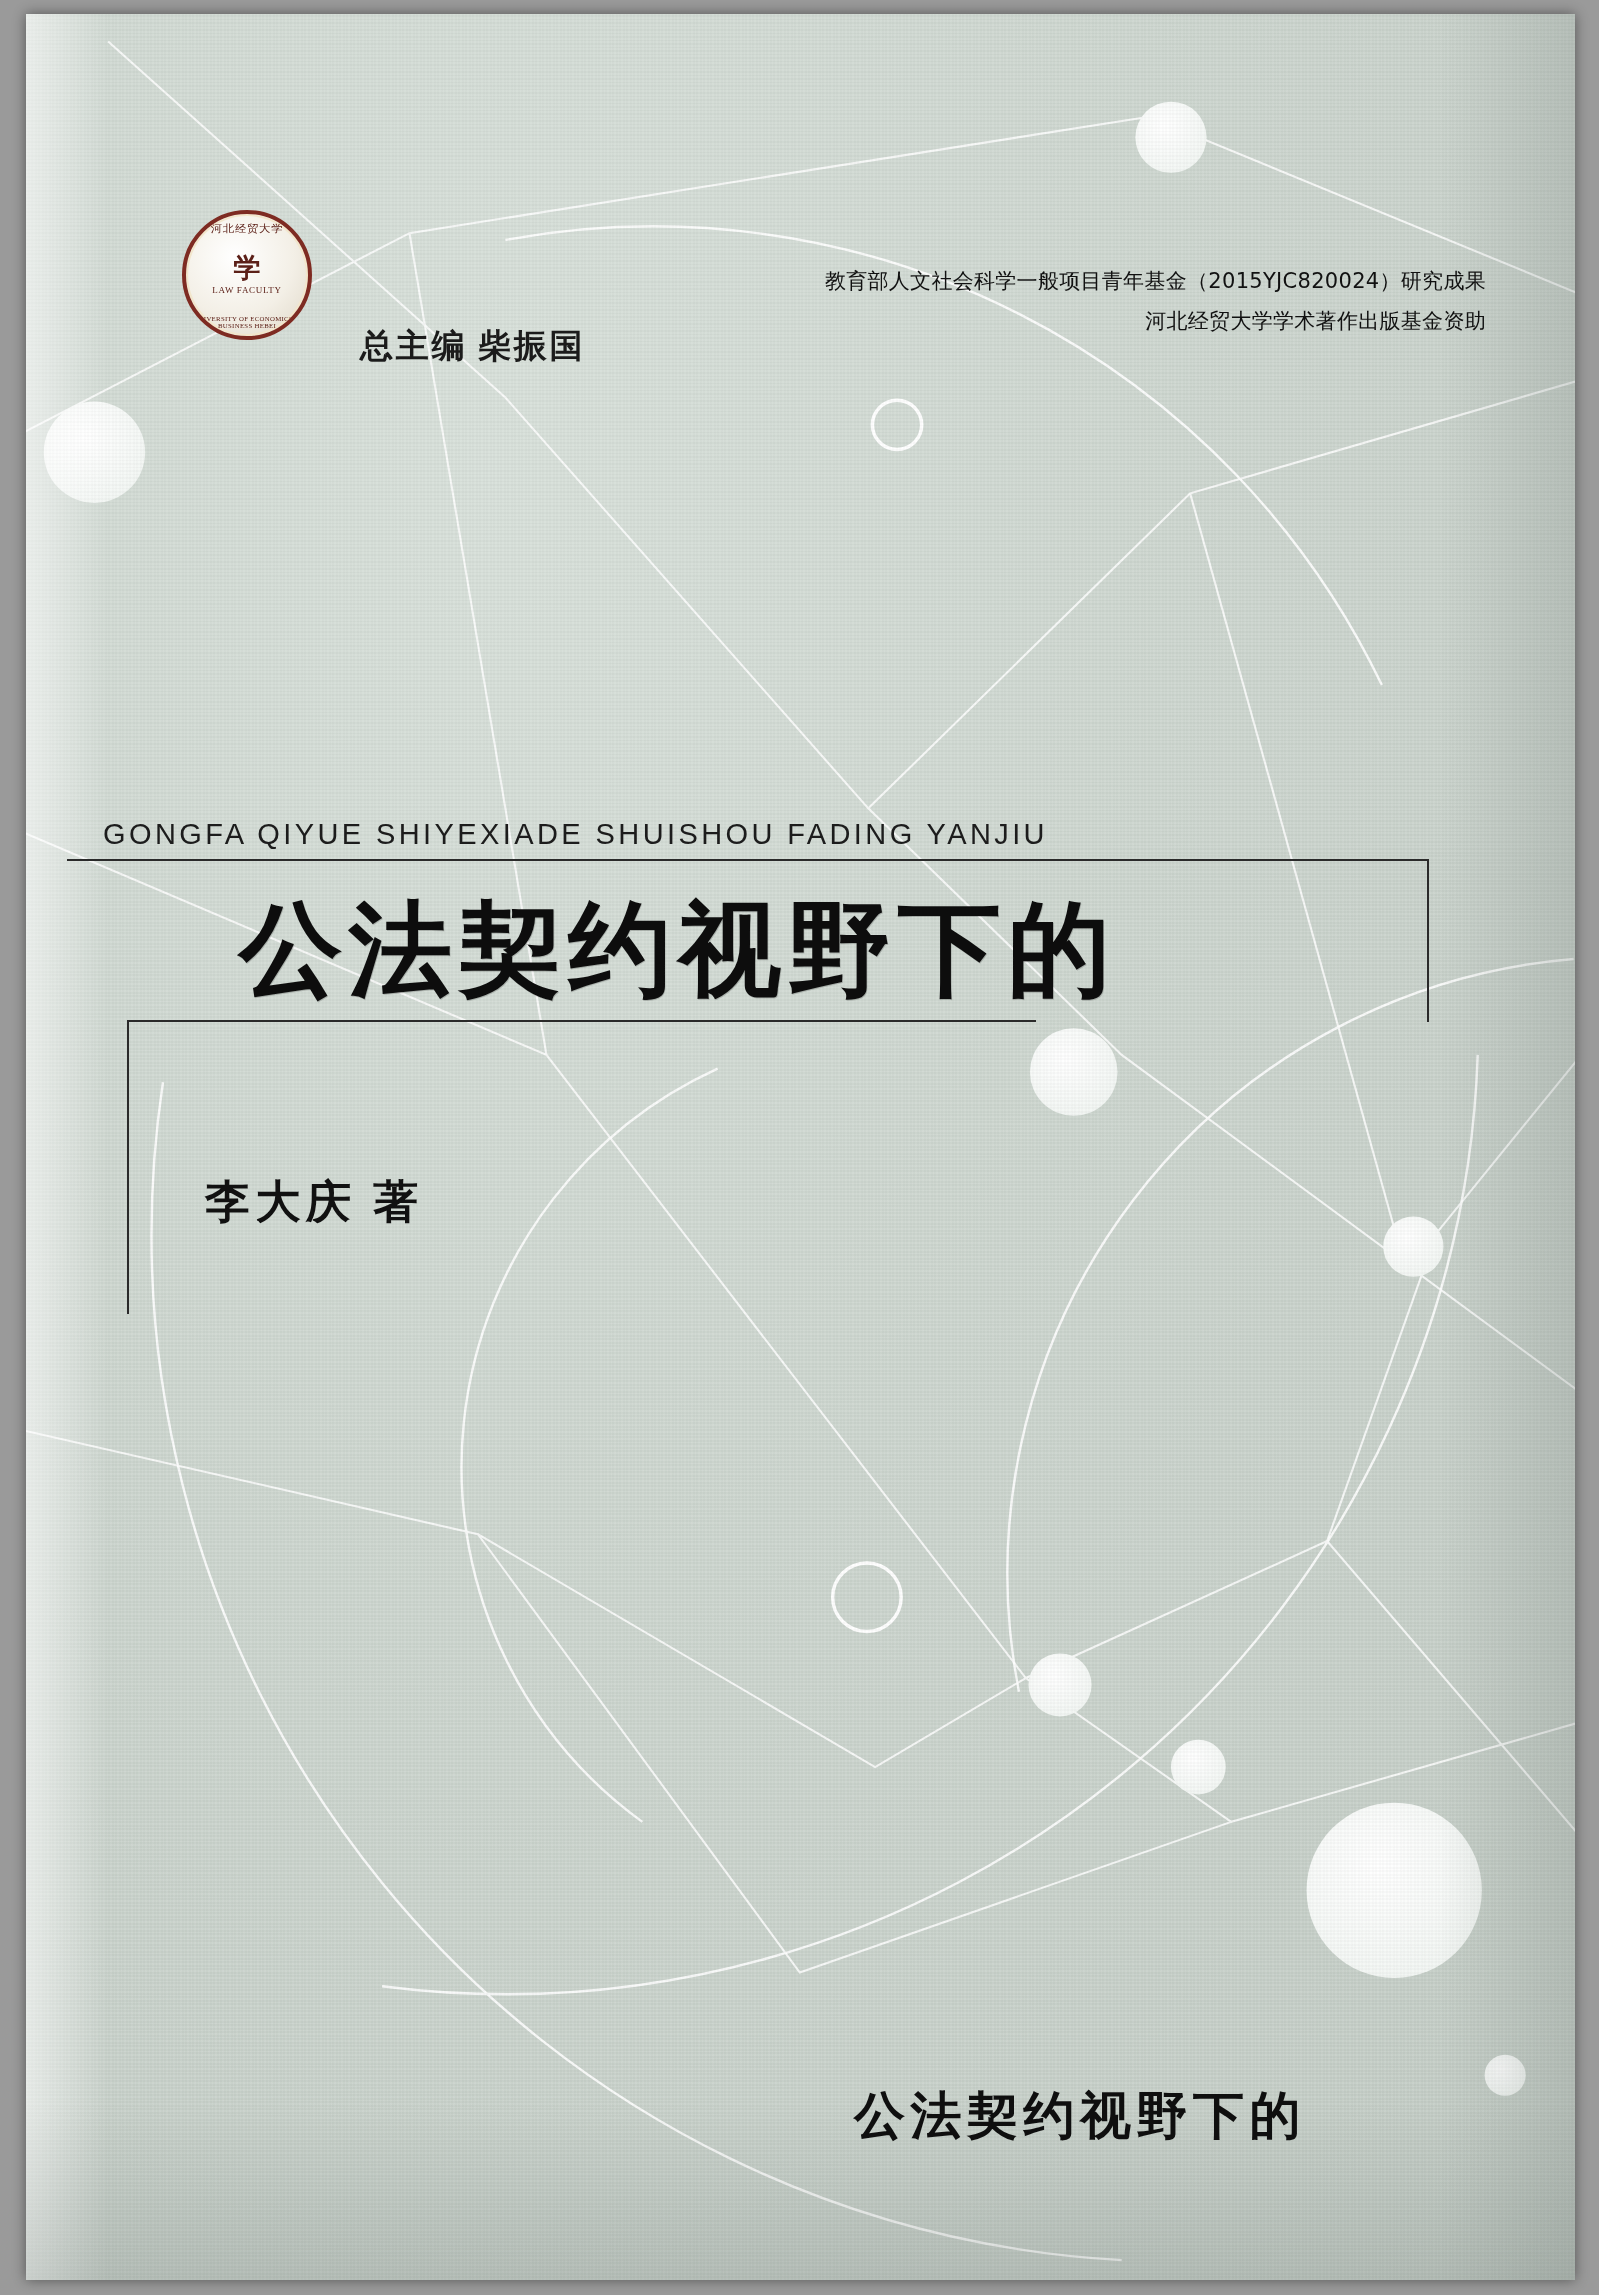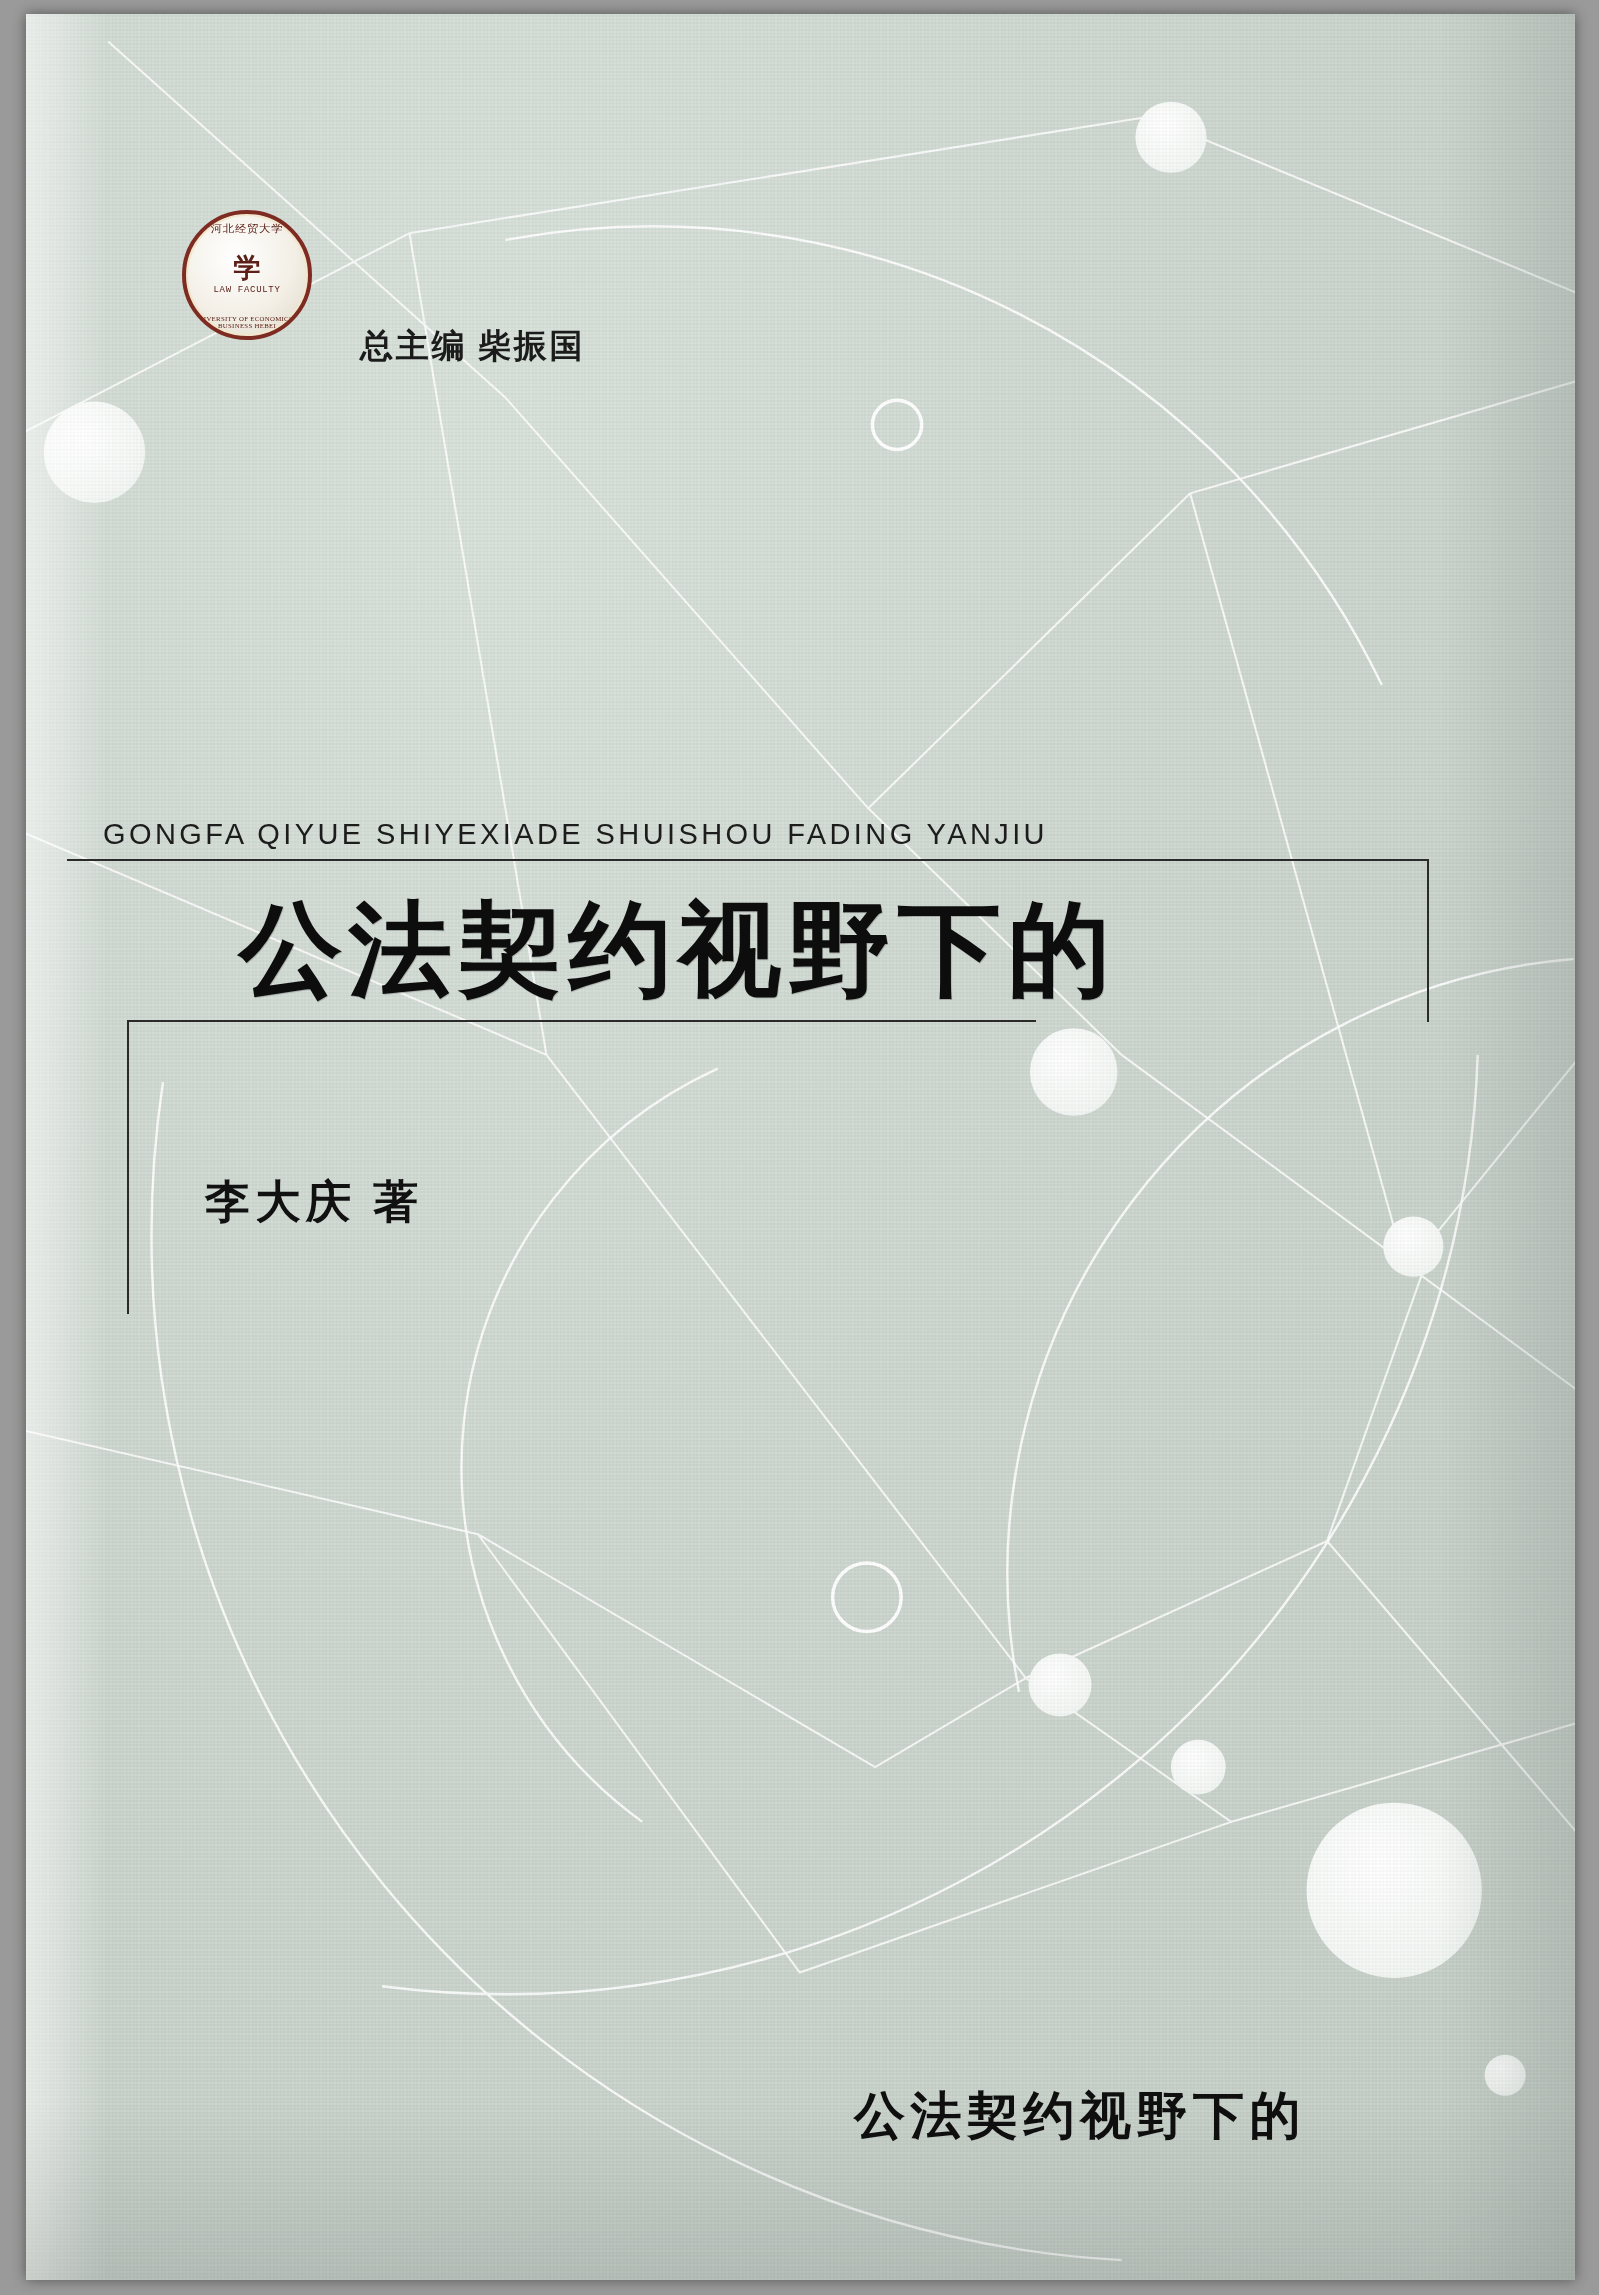--- a/index.html
+++ b/index.html
@@ -157,21 +157,21 @@
     color: #5c2018;
     font-family: "DejaVu Serif", serif;
     font-weight: 700;
   }
   .seal-sub {
     position: absolute;
     left: 0; right: 0; top: 71px;
     text-align: center;
     font-size: 9px;
     color: #5c2018;
-    font-family: Liberation Mono, monospace;
+    font-family: Liberation Serif, serif;
     letter-spacing: 0.7px;
   }
 
   
   .funding {
     position: absolute;
     right: 89px;
     top: 253px;
     width: 904px;
     text-align: right;
@@ -330,20 +330,24 @@
     <div class="seal">
       <div class="seal-ring-text-top">河北经贸大学</div>
       <div class="seal-center">学</div>
       <div class="seal-sub">LAW FACULTY</div>
       <div class="seal-ring-text-bottom">UNIVERSITY OF ECONOMICS &amp; BUSINESS HEBEI</div>
     </div>
 
     <div class="series-editor">总主编  柴振国</div>
   </div>
 
+  <div class="funding">
+    <div class="funding-line1">教育部人文社会科学一般项目青年基金（2015YJC820024）研究成果</div>
+    <div class="funding-line2">河北经贸大学学术著作出版基金资助</div>
+  </div>
 
   <div class="title-pinyin">GONGFA QIYUE SHIYEXIADE SHUISHOU FADING YANJIU</div>
   <div class="rule-top"></div>
   <div class="rule-vert-right"></div>
   <div class="title-cn-1">公法契约视野下的</div>
   <div class="rule-mid"></div>
   <div class="rule-vert-left"></div>
 
   <div class="author">李大庆  著</div>
 

